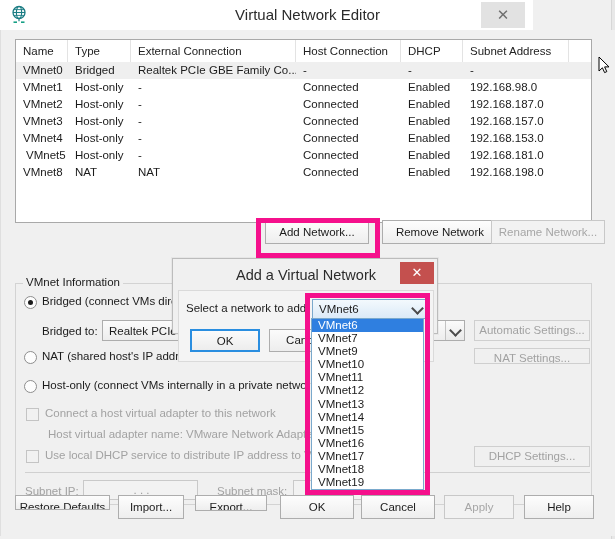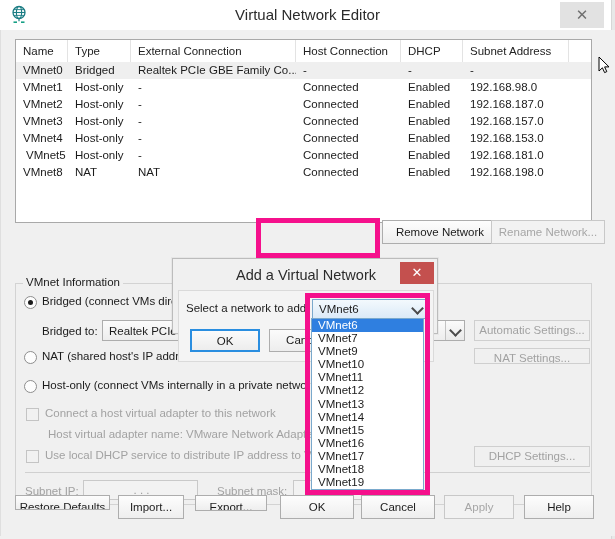--- a/index.html
+++ b/index.html
@@ -6,21 +6,21 @@
   body{
     width:615px;height:539px;overflow:hidden;
     background:#ffffff;
     font-family:"Liberation Sans","DejaVu Sans",sans-serif;
     font-size:11.5px;color:#1b1b1b;
     -webkit-font-smoothing:antialiased;
   }
   #app{position:relative;width:615px;height:539px;background:#f0f0f0;}
 
   
-  .titlebar{position:absolute;left:0;top:0;width:612px;height:30px;background:#ffffff;}
+  .titlebar{position:absolute;left:0;top:0;width:533px;height:30px;background:#ffffff;}
   .titlebar .tbtitle{
     position:absolute;left:0;top:0;width:615px;height:30px;line-height:30px;
     text-align:center;font-size:15px;color:#2b2b2b;
   }
   .winicon{position:absolute;left:9px;top:5px;width:20px;height:20px;}
   .closebtn{position:absolute;right:8px;top:2px;width:44px;height:26px;background:#e2e2e2;}
   .closebtn .x{
     position:absolute;left:0;top:0;width:44px;height:26px;line-height:26px;text-align:center;
     font-size:15px;color:#6f6f6f;font-family:"Liberation Sans",sans-serif;
   }
@@ -211,20 +211,21 @@
             <div class="cell" style="left: 0px; width: 52px;">VMnet8</div>
             <div class="cell" style="left: 52px; width: 63px;">NAT</div>
             <div class="cell" style="left: 115px; width: 165px;">NAT</div>
             <div class="cell" style="left: 280px; width: 105px;">Connected</div>
             <div class="cell" style="left: 385px; width: 62px;">Enabled</div>
             <div class="cell" style="left: 447px; width: 106px;">192.168.198.0</div>
           </div>
         </div>
     </div>
 
+    <div class="btn" style="left:264px;top:190px;width:104px;height:24px;line-height:22px;">Add Network...</div>
     <div class="btn" style="left:381px;top:190px;width:116px;height:24px;line-height:22px;">Remove Network</div>
     <div class="btn disabled" style="left:490px;top:190px;width:114px;height:24px;line-height:22px;">Rename Network...</div>
 
     <div class="group"></div>
     <div class="group-label">VMnet Information</div>
 
     <div class="radio" style="left:23px;top:266px;">
       <div class="dot"></div>
     </div>
     <div class="ctl-label" style="left:41px;top:265px;">Bridged (connect VMs directly to the external network)</div>

